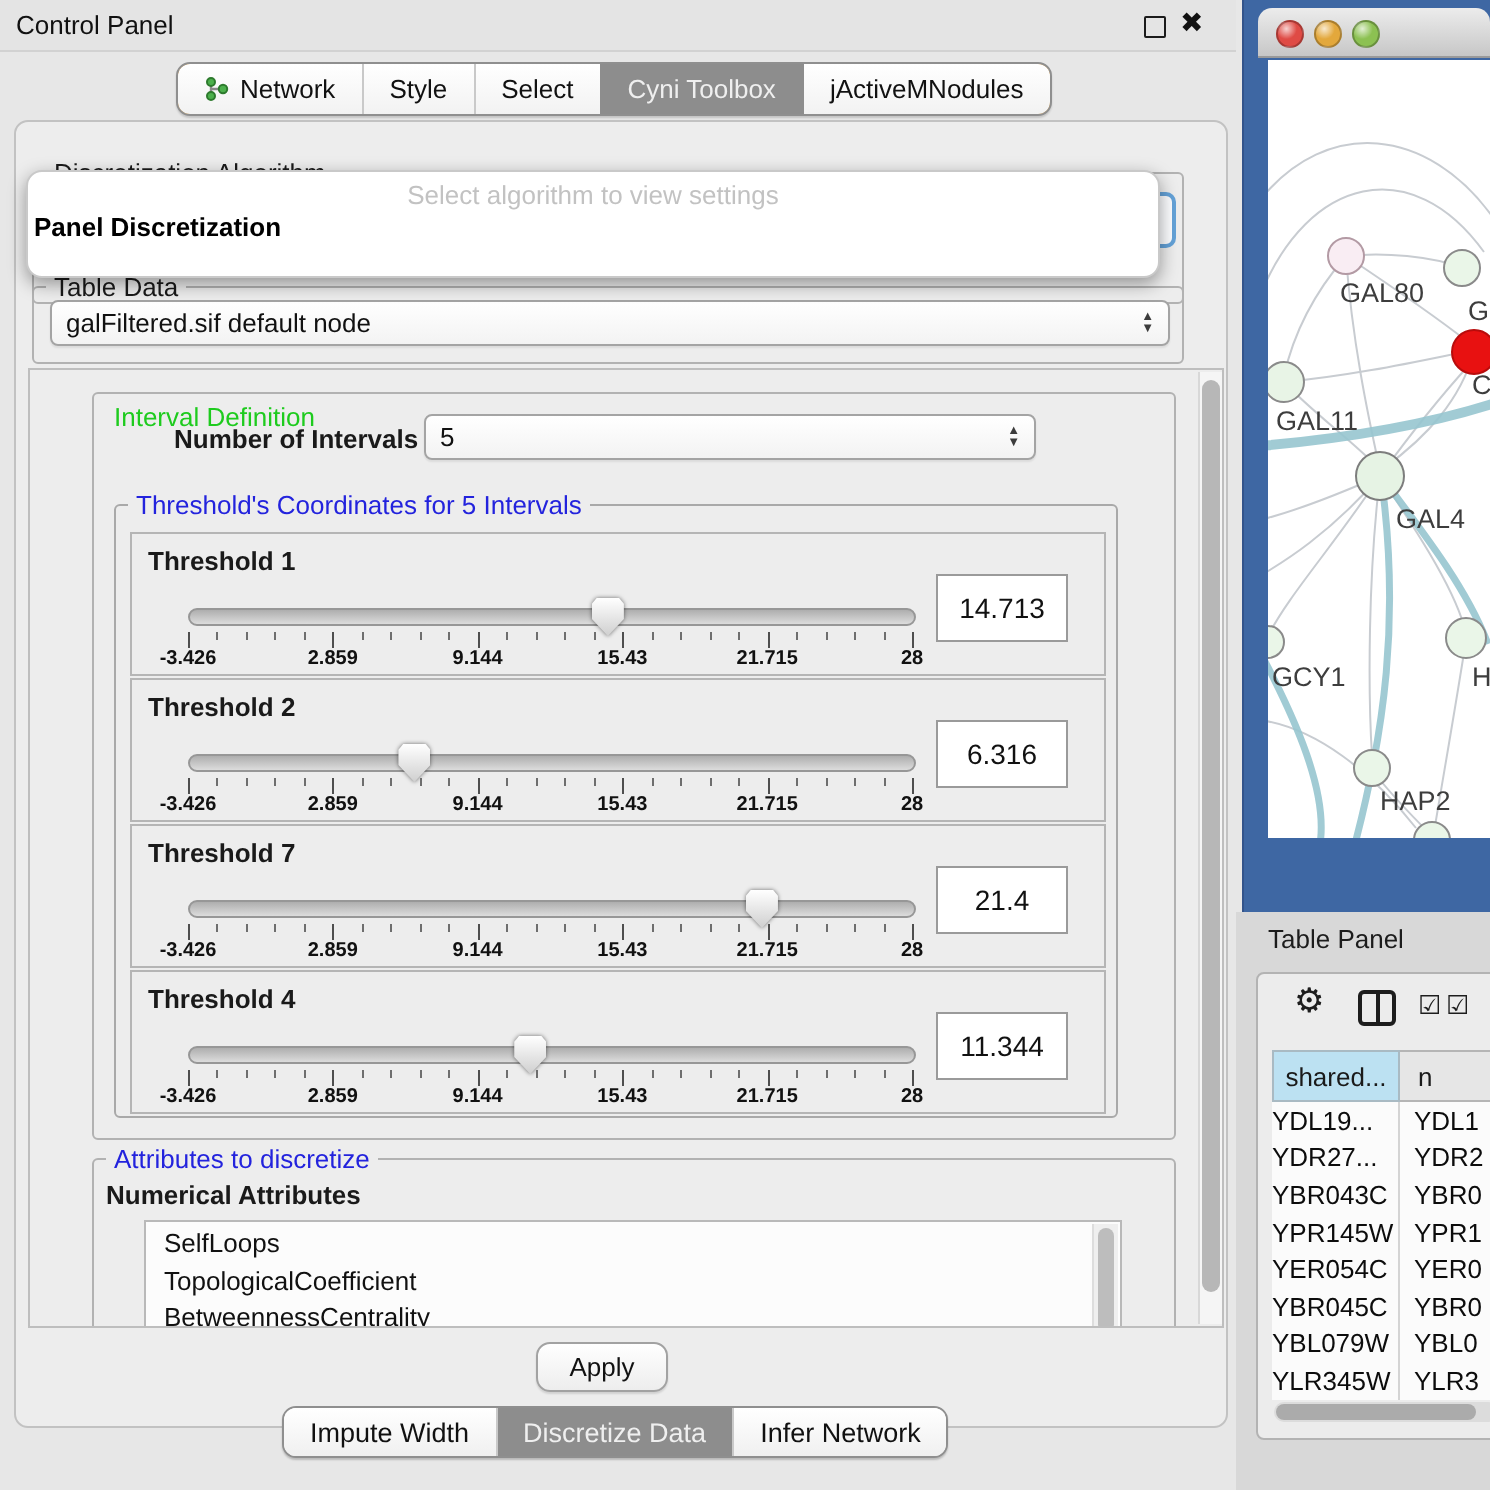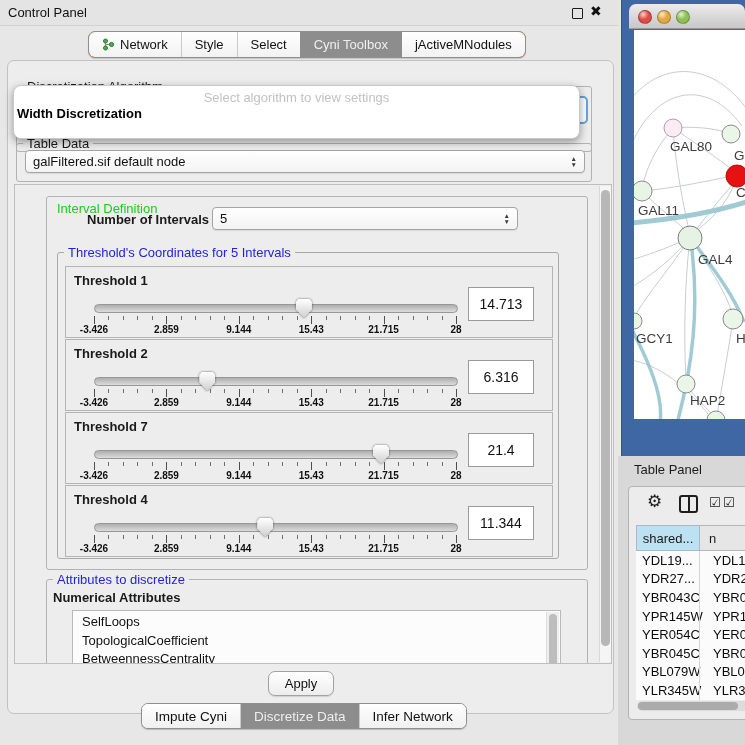--- a/index.html
+++ b/index.html
@@ -93,21 +93,21 @@
   .tp-gear{position:absolute;left:18px;top:4px;font-size:17px;color:#1d1d1d;}
   .tp-colicon{position:absolute;left:50px;top:8px;width:15px;height:14px;border:2px solid #1d1d1d;border-radius:3px;}
   .tp-colicon::after{content:"";position:absolute;left:50%;top:0;width:2px;height:100%;background:#1d1d1d;transform:translateX(-50%);}
   .tp-check{position:absolute;top:8px;font-size:13px;color:#1d1d1d;}
   .tp-header{position:absolute;left:7px;top:38px;height:26px;display:flex;}
   .hcell{border:1px solid #a9bac3;font-size:13px;display:flex;align-items:center;justify-content:center;}
   .hcell.c1{width:62px;background:#bce1f2;}
   .hcell.c2{width:58px;background:#e6e6e6;border-left:none;border-color:#b5b5b5;justify-content:flex-start;padding-left:9px;}
   .trows{position:absolute;left:7px;top:64px;width:117px;height:149px;background:#fbfbfb;overflow:hidden;}
   .trow{display:flex;height:18.6px;align-items:center;font-size:13px;color:#0c0c0c;}
-  .tc1{width:63px;padding-left:6px;white-space:nowrap;overflow:hidden;}
+  .tc1{width:63px;white-space:nowrap;overflow:hidden;}
   .tc2{padding-left:8px;white-space:nowrap;}
   .col-div{position:absolute;left:70px;top:64px;width:1px;height:149px;background:#d4d4d4;}
   .hscroll{position:absolute;left:8px;top:214px;width:112px;height:10px;background:#dcdcdc;border-radius:5px;}
   .hscroll .thumb-bar{position:absolute;left:1px;top:1px;width:100px;height:8px;background:#ababab;border-radius:4px;}
 </style>
 </head>
 <body>
 
 <div class="abs dock-titlebar">
   <div class="abs dock-title">Control Panel</div>
@@ -141,21 +141,21 @@
 
 <div class="abs main-panel"></div>
 
 <div class="abs group" style="left:16px;top:86px;width:574px;height:64px;">
   <div class="group-title">Discretization Algorithm</div>
 </div>
 <div class="abs focus-ring"></div>
 
 <div class="abs popup">
   <div class="popup-hint">Select algorithm to view settings</div>
-  <div class="popup-opt1">Width Discretization</div>
+  <div class="popup-opt1">Panel Discretization</div>
 </div>
 
 <div class="abs group" style="left:16px;top:143px;width:574px;height:37px;z-index:10;">
   <div class="group-title" style="background:#ededed;">Table Data</div>
   <div class="combo" style="position:absolute;left:8px;top:6px;width:544px;height:21px;">
     <span>galFiltered.sif default node</span>
     <span class="stepper">
       <span>▲</span>
         <span>▼</span>
     </span>
@@ -384,21 +384,21 @@
       <div class="thumb-bar"></div>
     </div>
 </div>
 
 <div class="abs apply-btn">
     <span>Apply</span>
   </div>
 
 <div class="abs bottom-tabbar">
   <div class="btab">
-      <span>Impute Cyni</span>
+      <span>Impute Width</span>
     </div>
   <div class="btab selected">
       <span>Discretize Data</span>
     </div>
   <div class="btab">
       <span>Infer Network</span>
     </div>
 </div>
 
 <div class="abs net-frame"></div>

